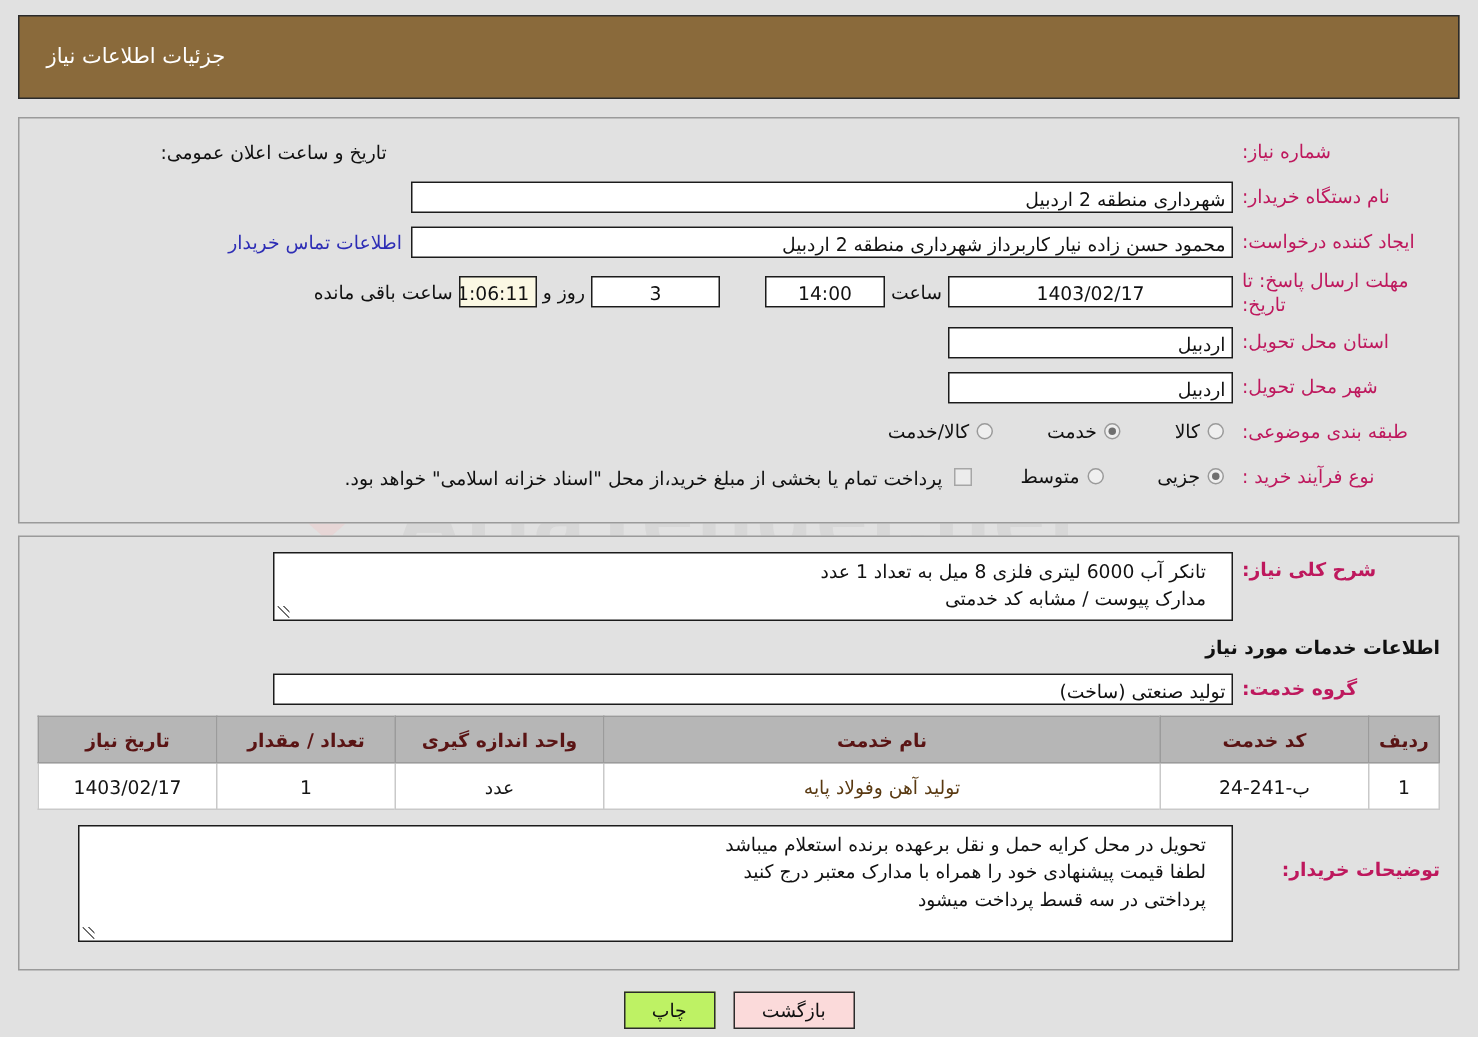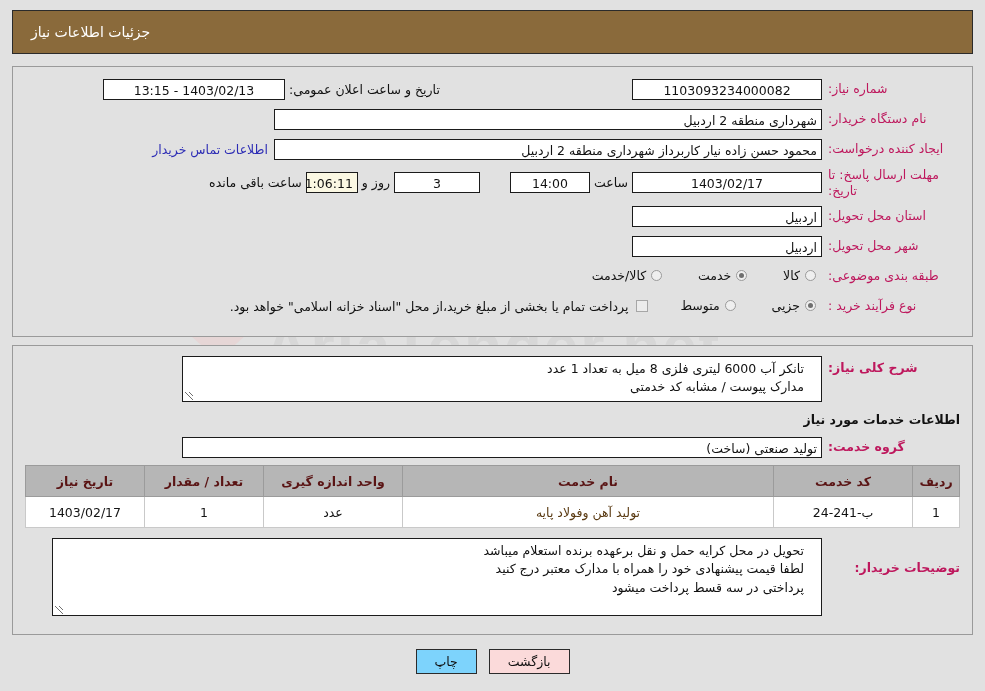--- a/index.html
+++ b/index.html
@@ -30,21 +30,21 @@
   .wm-shield:after{
     content:"";position:absolute;left:26px;top:28px;width:44px;height:54px;
     background:#e1e1e1;
     clip-path:polygon(50% 6%,94% 22%,94% 60%,50% 92%,6% 60%,6% 22%);
   }
   .layer{position:relative;z-index:2;}
 
   
   .titlebar{
     margin:10px 12px 0 12px;
-    height:44px;
+    height:56px;
     background:#8a6a3b;
     border:1px solid #2b2b2b;
     display:flex;align-items:center;
     box-sizing:border-box;
   }
   .titlebar .t{
     color:#ffffff;font-size:14px;font-weight:normal;
     margin-right:auto;padding-left:18px;
   }
 
@@ -124,45 +124,43 @@
     font-size:12.5px;text-align:center;color:#141414;background:#fff;
   }
   table.items td.name{color:#5a3a12;}
   table.items td.code{color:#111;}
 
   .btns{display:flex;justify-content:center;gap:12px;margin-top:14px;}
   .btn{
     border:1px solid #2b2b2b;font-size:12.5px;
     padding:4px 18px;cursor:pointer;color:#111;
   }
-  .btn.print{background:#7dd3fc;text-align:right;}
+  .btn.print{background:#bef264;text-align:right;}
   .btn.back{background:#fbdada;}
 </style>
 </head>
 <body>
 
 <div class="watermark">
   <span>AriaTender.net</span>
 </div>
 <div class="wm-shield"></div>
 
 <div class="layer">
 
   <div class="titlebar">
     <div class="t">جزئیات اطلاعات نیاز</div>
   </div>
 
   <div class="panel">
 
     <div class="row">
       <div class="lbl">شماره نیاز:</div>
-      <div class="inp" style="width:190px;">1103093234000082</div>
       <div style="flex:1 1 auto;"></div>
       <div class="mid">تاریخ و ساعت اعلان عمومی:</div>
-      <div class="inp" style="width:182px;">1403/02/13 - 13:15</div>
       <div style="width:78px;"></div>
     </div>
 
     <div class="row">
       <div class="lbl">نام دستگاه خریدار:</div>
       <div class="inp rt" style="width:548px;">شهرداری منطقه 2 اردبیل</div>
     </div>
 
     <div class="row">
       <div class="lbl">ایجاد کننده درخواست:</div>

